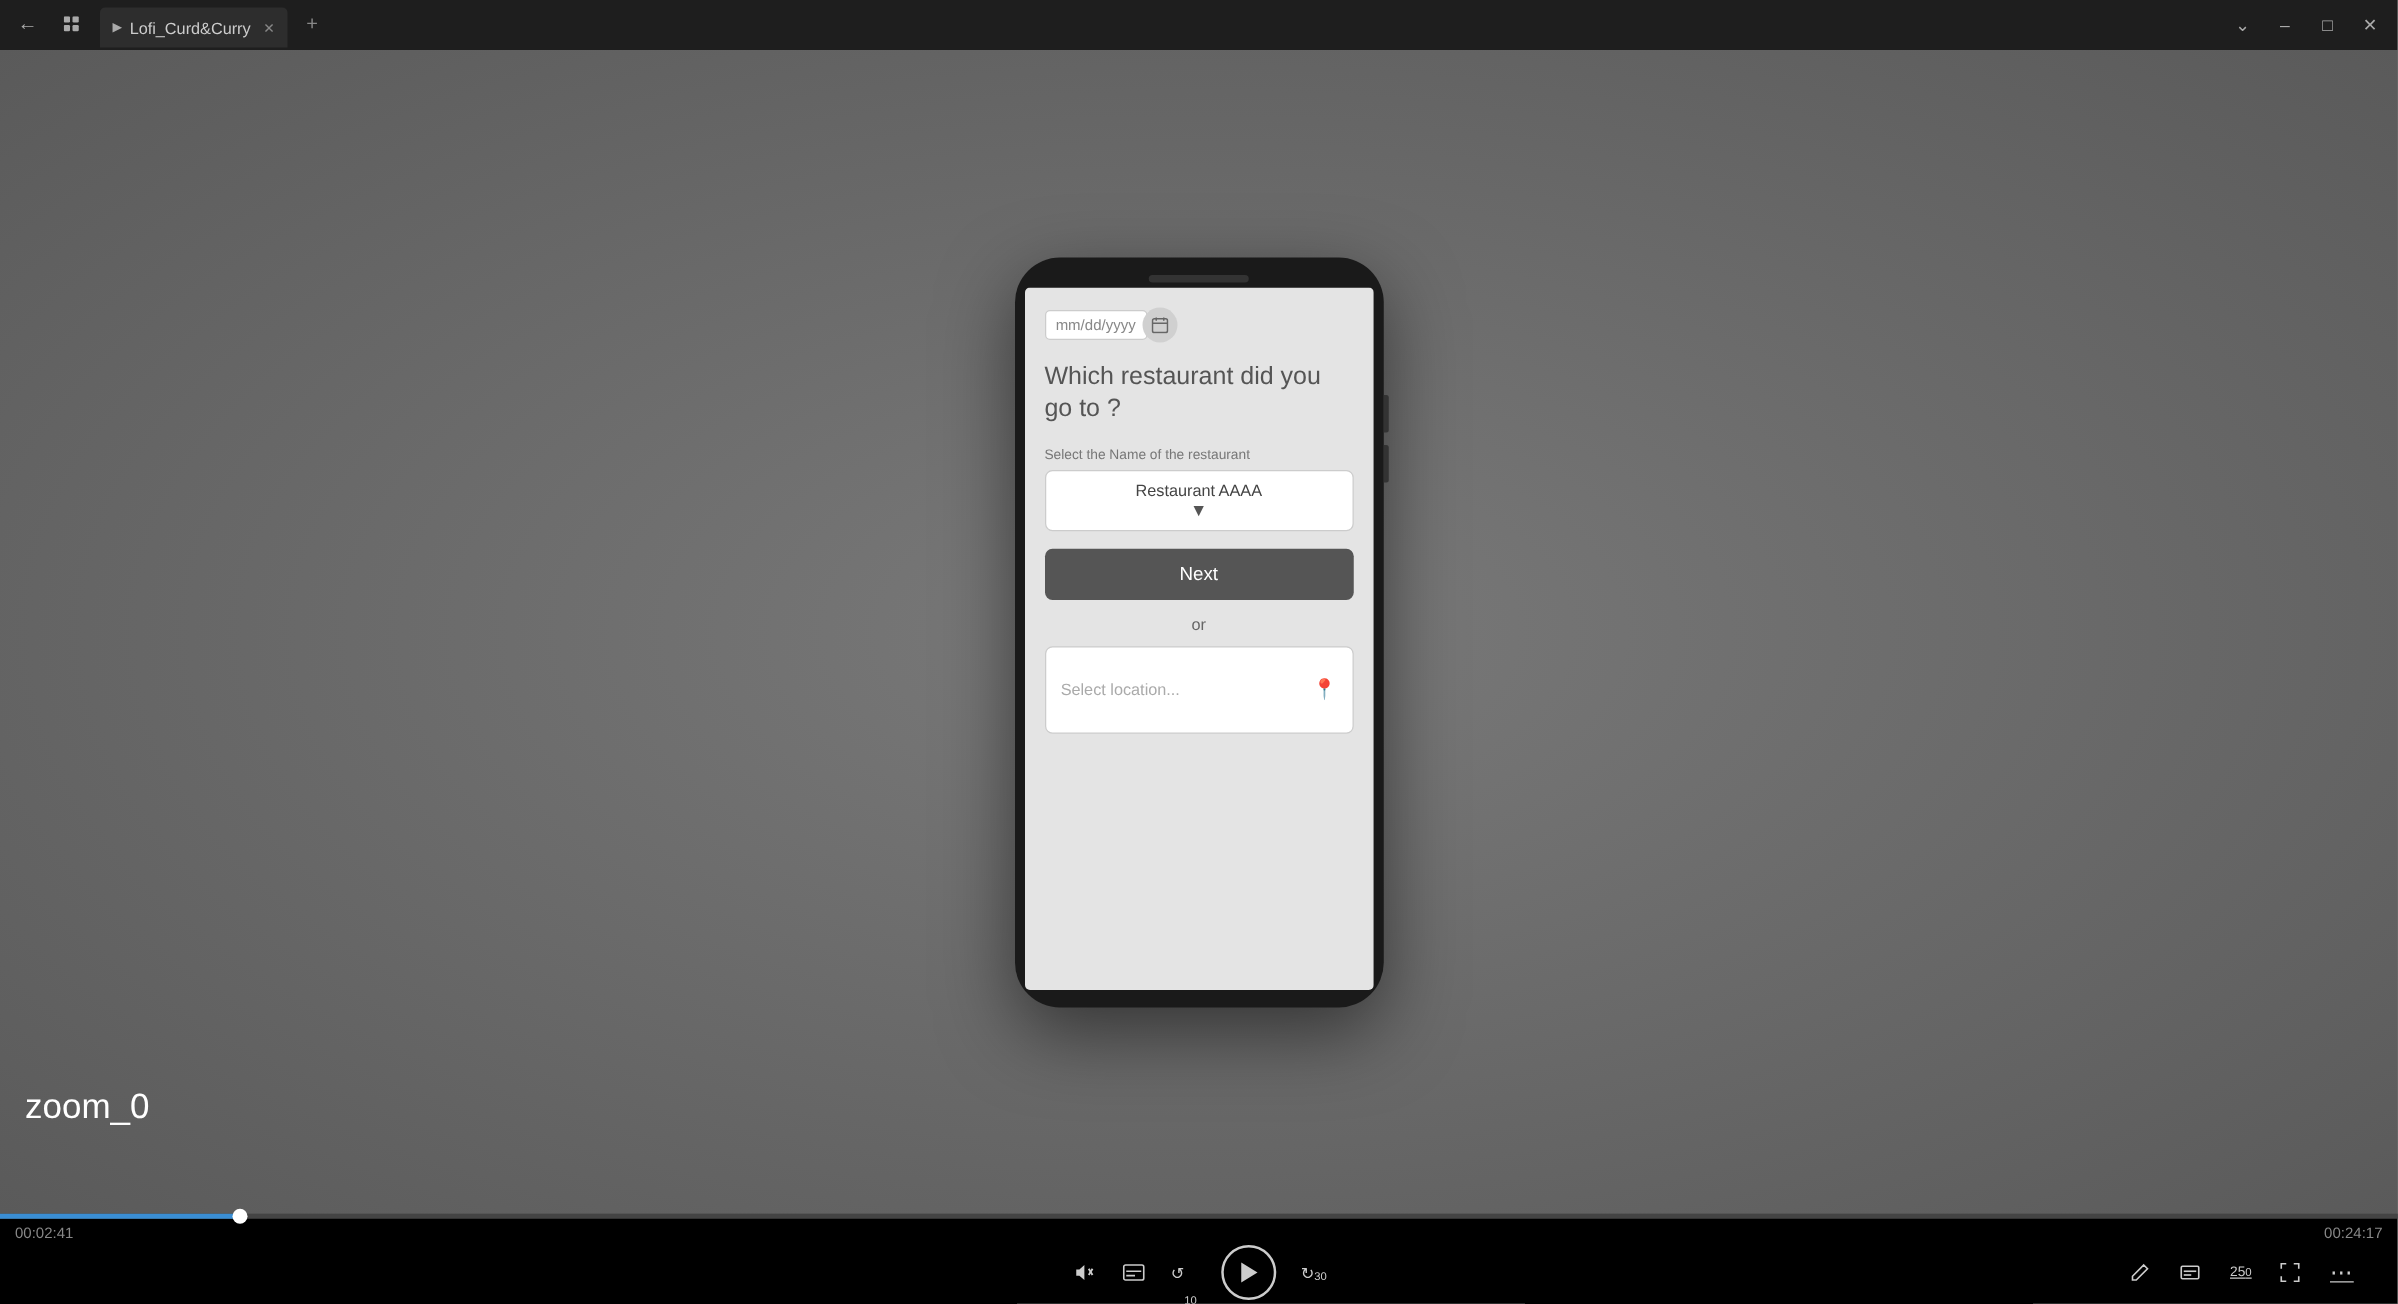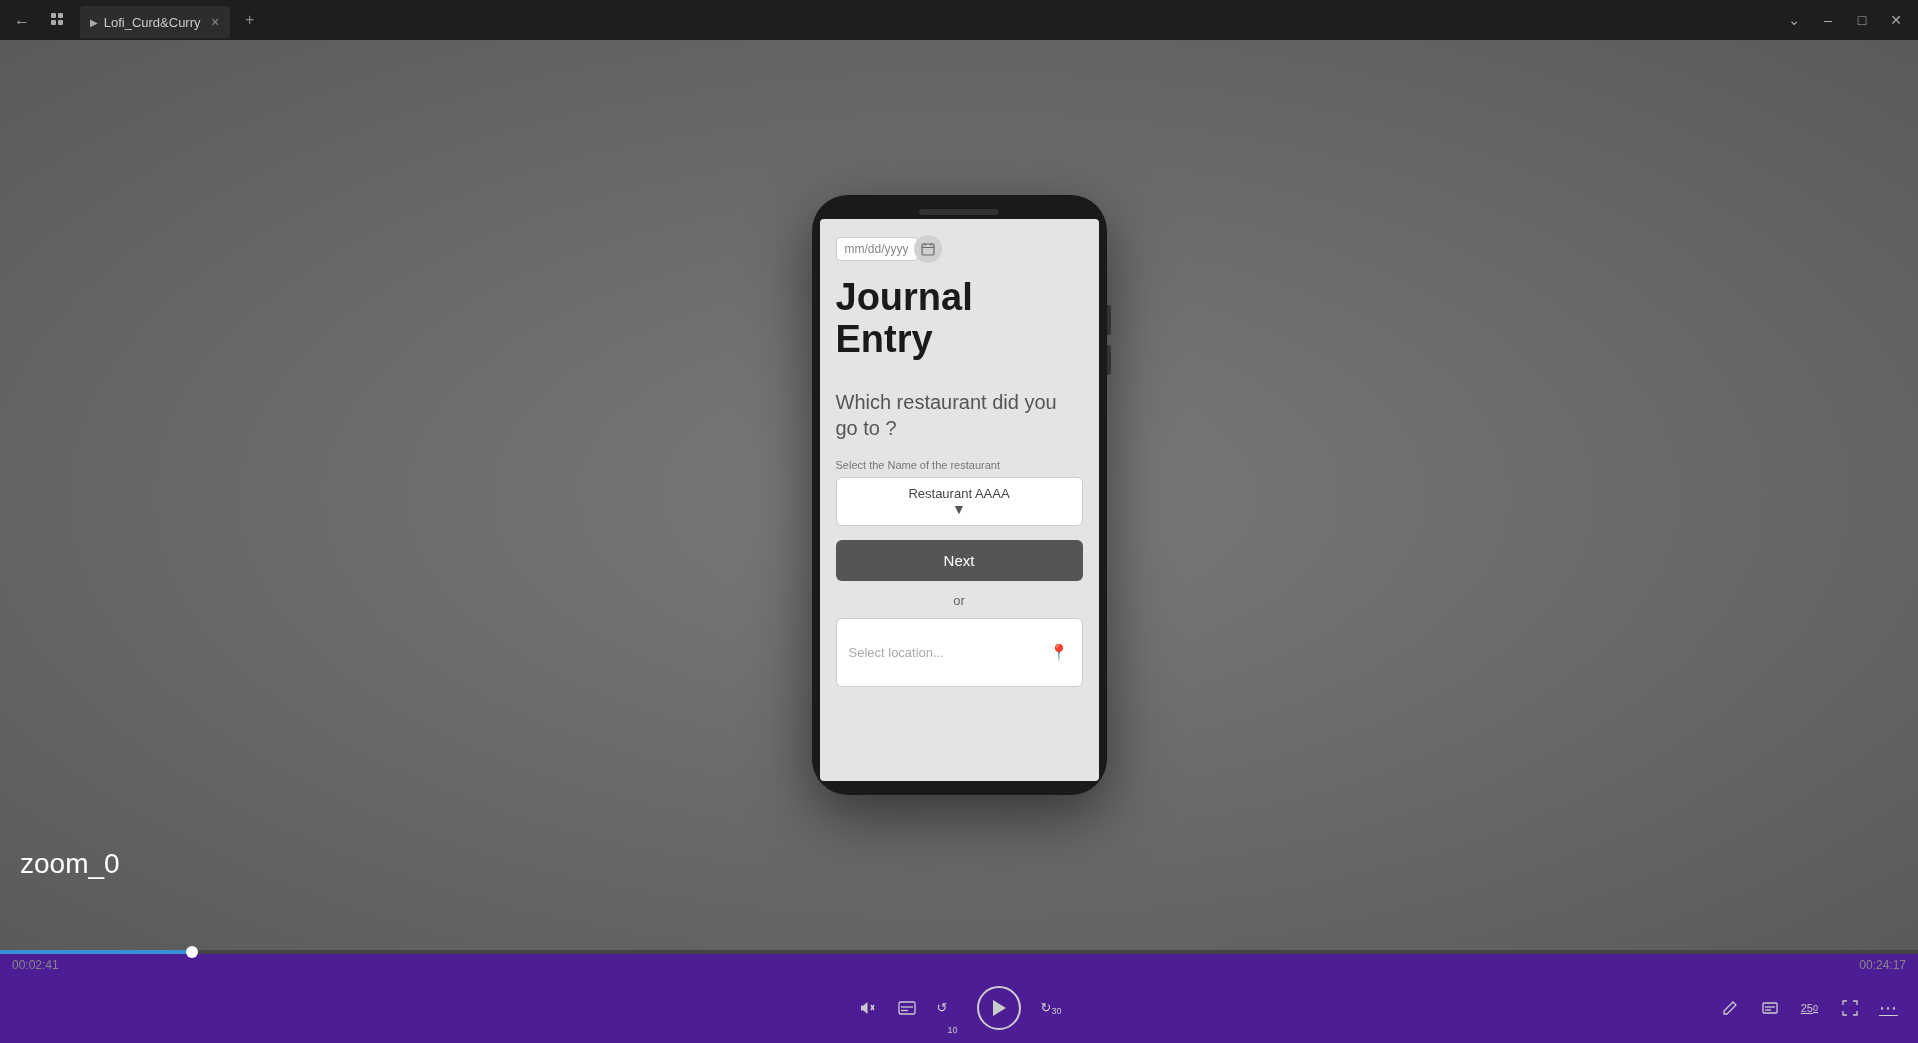--- a/index.html
+++ b/index.html
@@ -295,22 +295,22 @@
     }
 
     .location-icon {
       color: #666;
       font-size: 16px;
     }
 
     
     .bottom-bar {
       width: 100%;
-      height: 93px;
-      background: #4c1d95;
+      height: 72px;
+      background: #000000;
       display: flex;
       flex-direction: column;
       flex-shrink: 0;
     }
 
     .progress-bar-container {
       width: 100%;
       height: 4px;
       background: #444;
       position: relative;
@@ -384,21 +384,21 @@
       display: flex;
       gap: 6px;
       align-items: center;
     }
 
     .right-ctrl-btn {
       width: 34px;
       height: 34px;
       display: flex;
       align-items: center;
-      justify-content: flex-end;
+      justify-content: flex-start;
       color: #ccc;
       font-size: 16px;
       cursor: pointer;
       text-decoration: underline;
     }
   </style>
 </head>
 <body>
 
 <div class="top-bar">
@@ -445,24 +445,20 @@
           <div class="calendar-icon-circle">
             <svg width="14" height="14" viewBox="0 0 14 14" fill="none" stroke="#666" stroke-width="1.2">
               <rect x="1" y="2" width="12" height="11" rx="1.5"></rect>
               <line x1="1" y1="5.5" x2="13" y2="5.5"></line>
               <line x1="4" y1="1" x2="4" y2="3.5"></line>
               <line x1="10" y1="1" x2="10" y2="3.5"></line>
             </svg>
           </div>
         </div>
 
-        <div class="journal-title">
-          <span>Journal</span><br>
-          <span>Entry</span>
-        </div>
 
         <div class="question-text">Which restaurant did you go to ?</div>
 
         <div class="select-label">Select the Name of the restaurant</div>
 
         <div class="dropdown">
           <span>Restaurant AAAA</span>
           <span class="dropdown-arrow">▼</span>
         </div>
 

